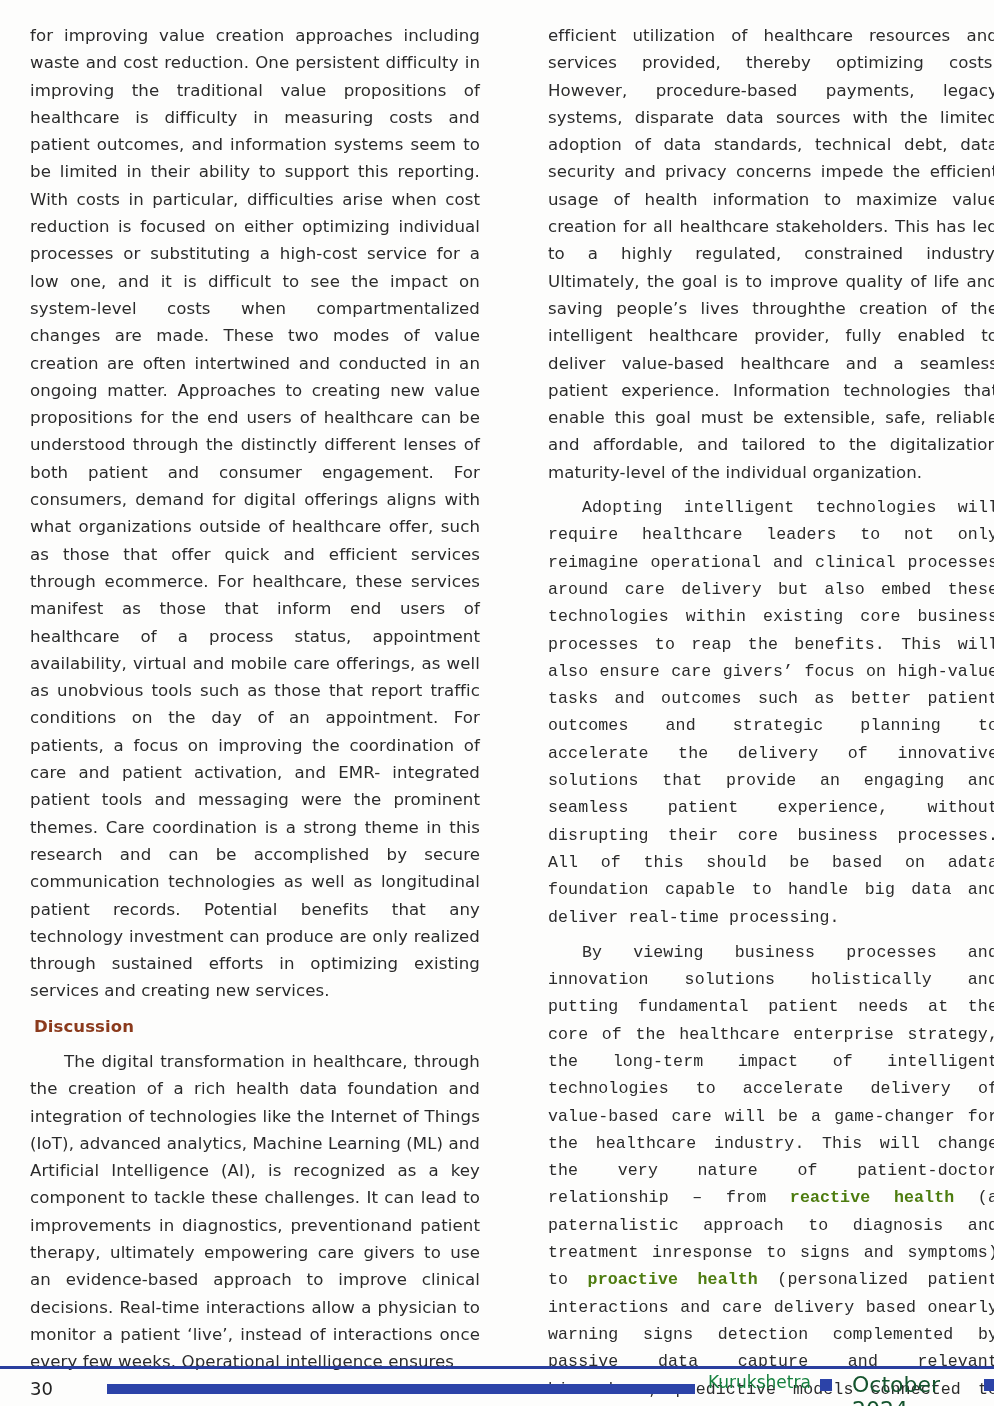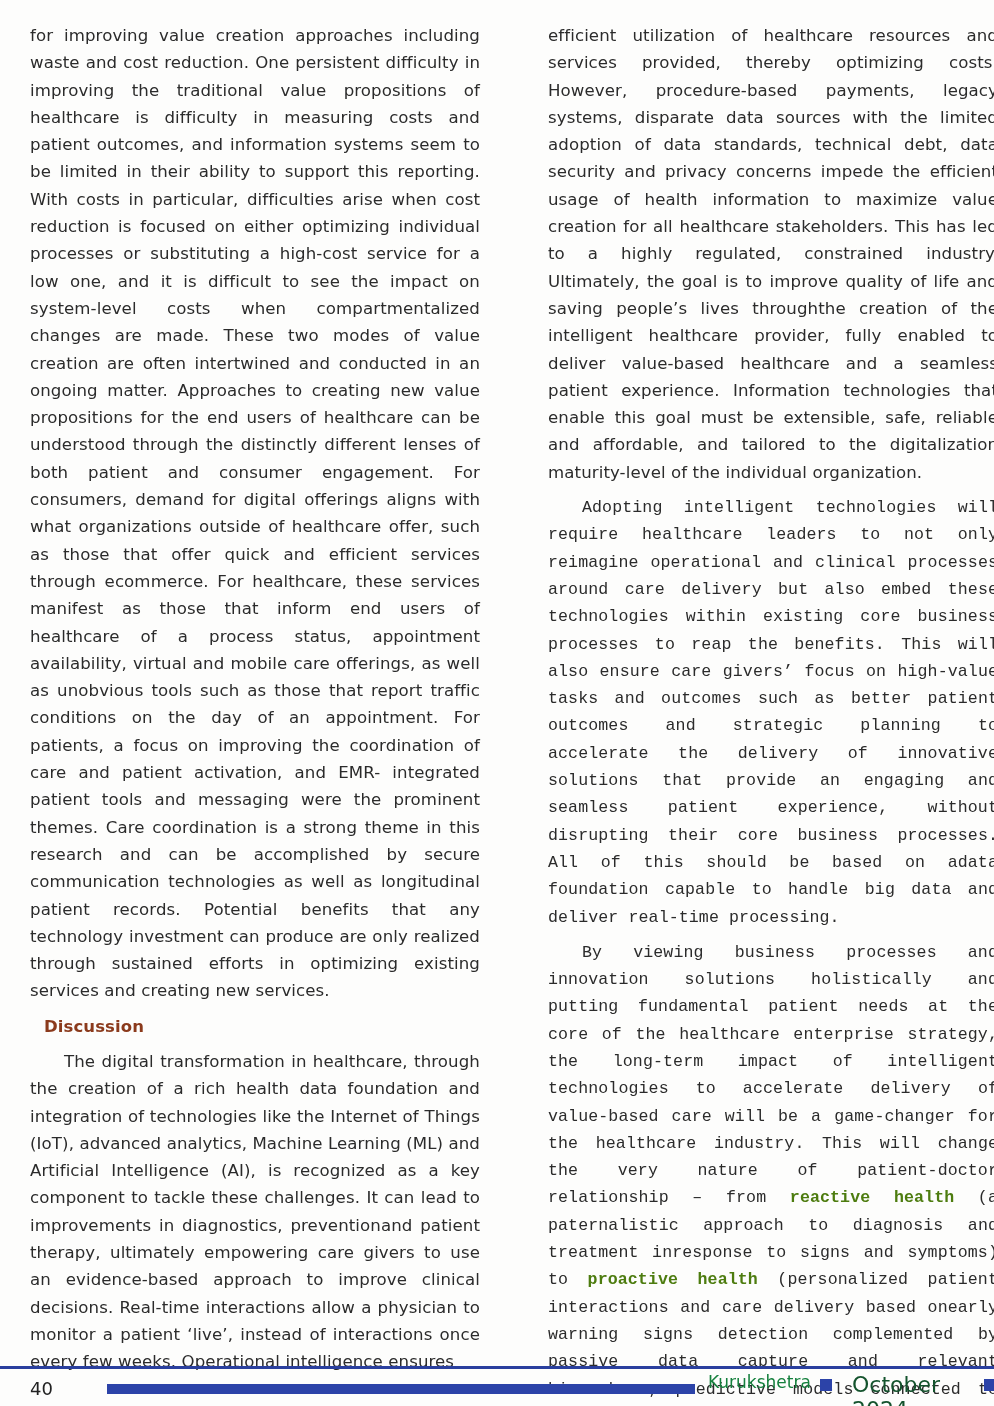--- a/index.html
+++ b/index.html
@@ -4,21 +4,21 @@
 <style>
   html, body { margin:0; padding:0; }
   body { width:994px; height:1406px; background:#fdfdfc; position:relative; overflow:hidden;
          font-family:"DejaVu Sans", sans-serif; color:#2b2b2b; }
   .col { position:absolute; top:14px; font-size:16.6px; line-height:27.3px; text-align:justify; letter-spacing:0.1px; }
   .col p { margin:8px; }
   #col-left { left:22px; width:466px; }
   #col-right { left:540px; width:466px; }
   .indent { text-indent:34px; }
   .gap { margin-top:8px !important;font-family:Liberation Mono, monospace; }
-  h3 { margin:8px 0 4px 22px; font-size:16.5px; color:#8b3a1c; font-weight:bold; }
+  h3 { margin:8px 0 4px 12px; font-size:16.5px; color:#8b3a1c; font-weight:bold; }
   b { font-weight:bold; color:#4d7c0f; }
   .footer-line { position:absolute; left:0; top:1366px; width:994px; height:3px; background:#2a3f9e; }
   .page-num { position:absolute; left:30px; top:1378px; font-size:18px; color:#222; }
   .footer-bar { position:absolute; left:107px; top:1384px; width:588px; height:10px; background:#2c43a8; }
   .mag { position:absolute; left:708px; top:1372px; font-size:17px; color:#15803d; }
   .sq { position:absolute; top:1379px; width:12px; height:12px; background:#2c43a8; }
   .date { position:absolute; left:852px; top:1372px; font-size:22px; color:#14532d; }
 </style>
 </head>
 <body>
@@ -29,18 +29,18 @@
   <p class="indent">The digital transformation in healthcare, through the creation of a rich health data foundation and integration of technologies like the Internet of Things (IoT), advanced analytics, Machine Learning (ML) and Artificial Intelligence (AI), is recognized as a key component to tackle these challenges. It can lead to improvements in diagnostics, preventionand patient therapy, ultimately empowering care givers to use an evidence-based approach to improve clinical decisions. Real-time interactions allow a physician to monitor a patient ‘live’, instead of interactions once every few weeks. Operational intelligence ensures</p>
 </div>
 
 <div id="col-right" class="col">
   <p>efficient utilization of healthcare resources and services provided, thereby optimizing costs. However, procedure-based payments, legacy systems, disparate data sources with the limited adoption of data standards, technical debt, data security and privacy concerns impede the efficient usage of health information to maximize value creation for all healthcare stakeholders. This has led to a highly regulated, constrained industry. Ultimately, the goal is to improve quality of life and saving people’s lives throughthe creation of the intelligent healthcare provider, fully enabled to deliver value-based healthcare and a seamless patient experience. Information technologies that enable this goal must be extensible, safe, reliable and affordable, and tailored to the digitalization maturity-level of the individual organization.</p>
   <p class="indent gap">Adopting intelligent technologies will require healthcare leaders to not only reimagine operational and clinical processes around care delivery but also embed these technologies within existing core business processes to reap the benefits. This will also ensure care givers’ focus on high-value tasks and outcomes such as better patient outcomes and strategic planning to accelerate the delivery of innovative solutions that provide an engaging and seamless patient experience, without disrupting their core business processes. All of this should be based on adata foundation capable to handle big data and deliver real-time processing.</p>
   <p class="indent gap"><span>By viewing business processes and innovation solutions holistically and putting fundamental patient needs at the core of the healthcare enterprise strategy, the long-term impact of intelligent technologies to accelerate delivery of value-based care will be a game-changer for the healthcare industry. This will change the very nature of patient-doctor relationship – from </span><b>reactive health</b><span> (a paternalistic approach to diagnosis and treatment inresponse to signs and symptoms) to </span><b>proactive health</b><span> (personalized patient interactions and care delivery based onearly warning signs detection complemented by passive data capture and relevant biomarkers, predictive models connected to epigenetic predispositions and continuous monitoring from multiple connected data sources).</span></p>
 </div>
 
 <div class="footer-line"></div>
-<div class="page-num">40</div>
+<div class="page-num">30</div>
 <div class="footer-bar"></div>
 <div class="mag">Kurukshetra</div>
 <div class="sq" style="left:820px;"></div>
 <div class="date">October 2024</div>
 <div class="sq" style="left:984px;"></div>
 
 </body></html>

